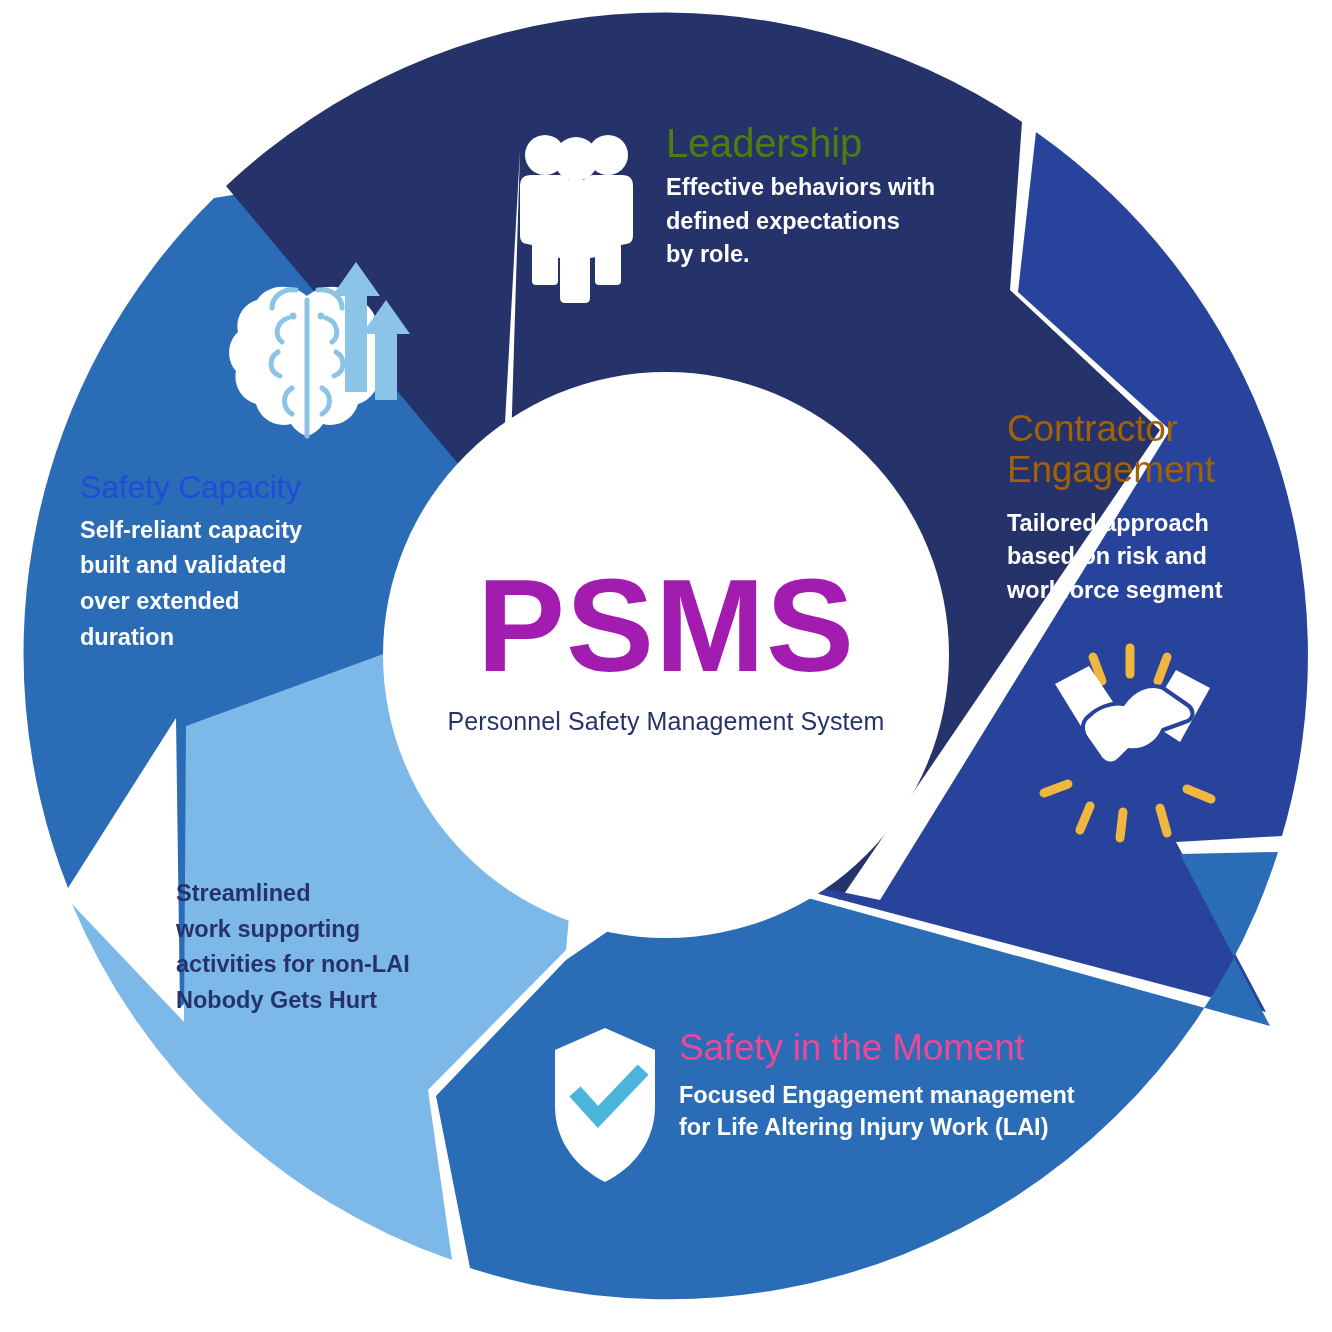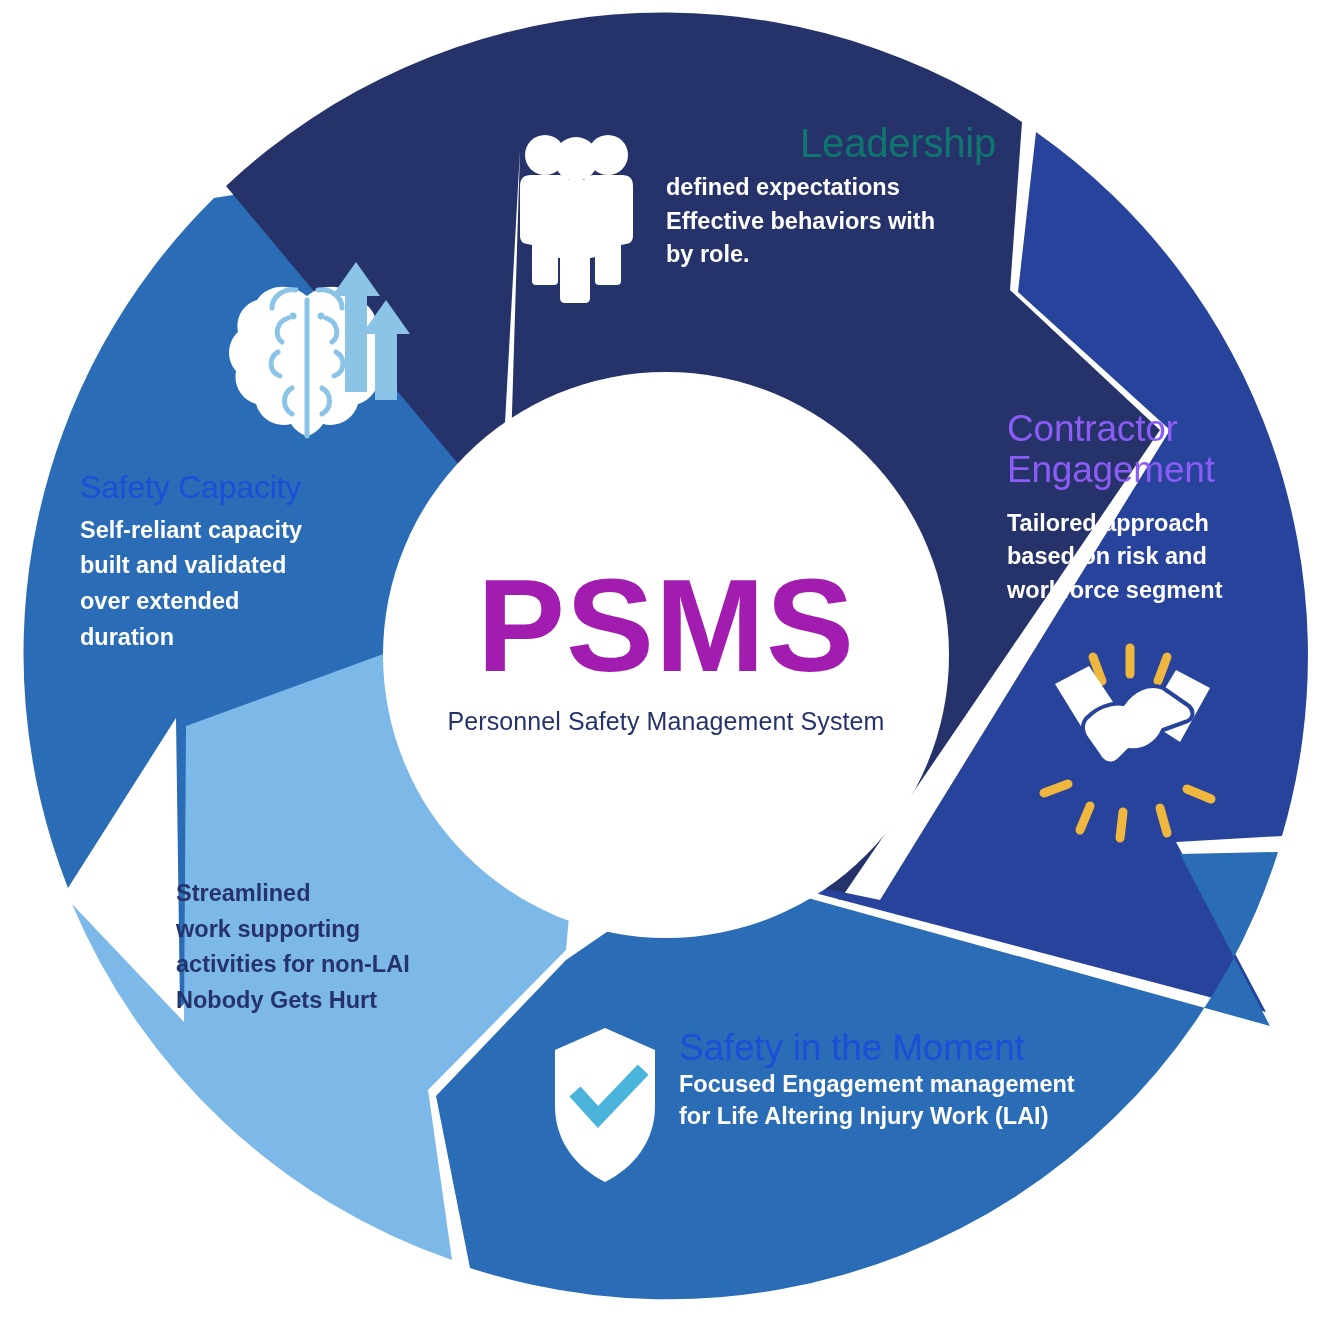--- a/index.html
+++ b/index.html
@@ -41,53 +41,52 @@
     margin: 0;
   }
   
   #leadership-block {
     left: 666px;
     top: 122px;
     width: 330px;
   }
   #leadership-block .seg-title {
     font-size: 40px;
-    color: #0f766e;
-    text-align: right;
+    color: #4d7c0f;
   }
   #leadership-block .seg-desc {
     font-size: 23.5px;
     color: #ffffff;
   }
   
   #contractor-block {
     left: 1007px;
     top: 408px;
     width: 250px;
   }
   #contractor-block .seg-title {
     font-size: 37px;
-    color: #8b5cf6;
+    color: #a16207;
     line-height: 1.12;
     margin-bottom: 16px;
   }
   #contractor-block .seg-desc {
     font-size: 23.5px;
     color: #ffffff;
   }
   
   #moment-block {
     left: 679px;
     top: 1028px;
     width: 420px;
   }
   #moment-block .seg-title {
     font-size: 37px;
-    color: #1d4ed8;
-    margin-bottom: 1px;
+    color: #ec4899;
+    margin-bottom: 12px;
   }
   #moment-block .seg-desc {
     font-size: 23.5px;
     color: #ffffff;
     line-height: 1.36;
   }
   
   #streamlined-block {
     left: 176px;
     top: 876px;
@@ -294,22 +293,22 @@
            c0 36 -22 62 -50 76
            c-28 -14 -50 -40 -50 -76
            v-56 Z"></path>
       <path fill="none" stroke="#4bb4db" stroke-width="15" stroke-linecap="square" stroke-linejoin="miter" d="M580 1097 l18 20 l40 -42"></path>
     </g>
   </svg>
 
   <div class="overlay-text" id="leadership-block">
     <div class="seg-title">Leadership</div>
     <div class="seg-desc">
+      <div>Effective behaviors with</div>
       <div>defined expectations</div>
-      <div>Effective behaviors with</div>
       <div>by role.</div>
     </div>
   </div>
 
   <div class="overlay-text" id="contractor-block">
     <div class="seg-title">
       <div>Contractor</div>
       <div>Engagement</div>
     </div>
     <div class="seg-desc">

